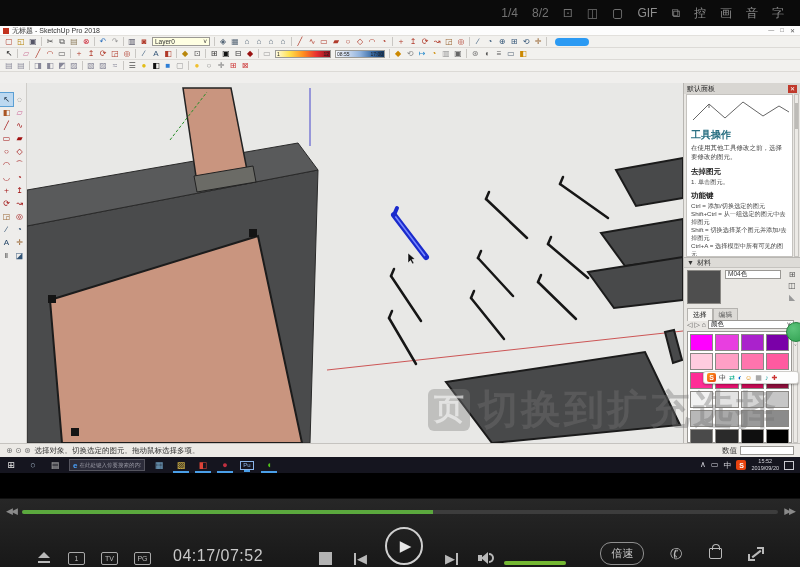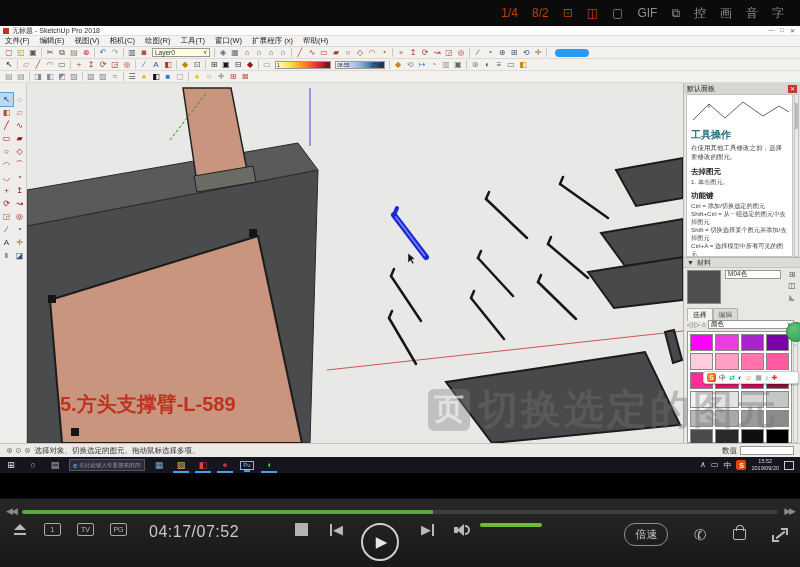--- a/index.html
+++ b/index.html
@@ -2,21 +2,21 @@
 <html><head>
 <meta charset="utf-8">
 <style>
   *{box-sizing:border-box;margin:0;padding:0;font-family:"Liberation Sans","DejaVu Sans",sans-serif}
   html,body{background:#000}
   #stage{position:relative;width:800px;height:567px;background:#000;overflow:hidden}
 
   
   #topbar{position:absolute;top:0;left:0;right:0;height:26px;background:#0b0b0b;display:flex;justify-content:flex-end;align-items:center;gap:14px;padding-right:16px}
   .tbi{font-size:12px;color:#8f8f8f;line-height:1;cursor:default}
-  .tbi.green{color:#c2410c}
+  .tbi.green{color:#737373}
 
   
   #suwin{position:absolute;top:26px;left:0;width:800px;height:431px;background:#f0efed;overflow:hidden}
   #titlebar{height:10px;background:#fdfdfd;display:flex;align-items:center;font-size:7px;color:#333;padding:0 3px;gap:3px;border-bottom:1px solid #e2e0dc}
   .appicon{width:6px;height:6px;background:#c2331f;flex:0 0 auto}
   #winctl{margin-left:auto;display:flex;gap:6px;font-size:6px;color:#555;padding-right:2px}
   #menubar{height:11px;display:flex;align-items:center;gap:10px;padding:0 5px;font-size:7.5px;color:#222;background:#f4f3f1;border-bottom:1px solid #d8d6d2}
   .menu-item{white-space:nowrap}
   .tbrow{height:12px;display:flex;align-items:center;padding:0 3px;background:#f2f1ee;border-bottom:1px solid #dcdad6;overflow:hidden}
   .tb-ic{width:12px;text-align:center;font-size:8px;line-height:1;flex:0 0 auto}
@@ -87,21 +87,21 @@
   .tray-ic{font-size:8px;color:#d5d5dc}
   #sg-tray{width:10px;height:10px;border-radius:2px;background:#e8430f;color:#fff;font-size:7px;font-weight:700;display:flex;align-items:center;justify-content:center}
   #clock{font-size:5.5px;color:#d5d5dc;text-align:center;line-height:1.25}
   #notif{width:10px;height:9px;border:1px solid #c9c9d0}
 
   
   #playerbar{position:absolute;left:0;top:498px;width:800px;height:69px;background:linear-gradient(#272727,#181818);border-top:1px solid #111}
   #seek{position:absolute;top:11px;left:22px;right:22px;height:4px;background:#3d3d3d;border-radius:2px}
   #seek-fill{height:100%;background:#5ba83e;border-radius:2px 0 0 2px}
   .seek-arrow{position:absolute;top:7px;font-size:9px;color:#8a8a8a;letter-spacing:-2px}
-  #controls{position:absolute;top:24px;left:0;right:0;height:42px;display:flex;align-items:flex-start;padding:0 12px;color:#b9b9b9}
+  #controls{position:absolute;top:24px;left:0;right:0;height:42px;display:flex;align-items:flex-end;padding:0 36px;color:#b9b9b9}
   .pc{flex:0 0 auto}
   .eject{width:16px;height:14px;position:relative;margin-right:16px}
   .eject::before{content:"";position:absolute;left:2px;top:1px;border-left:6px solid transparent;border-right:6px solid transparent;border-bottom:6px solid #b9b9b9}
   .eject::after{content:"";position:absolute;left:2px;top:10px;width:12px;height:2px;background:#b9b9b9}
   .fbox{width:17px;height:13px;border:1.5px solid #a9a9a9;border-radius:2px;font-size:7px;color:#b9b9b9;display:flex;align-items:center;justify-content:center;margin-right:16px}
   #time{font-size:16px;color:#c9c9c9;margin:0 0 0 6px;letter-spacing:.5px}
   #stop{width:13px;height:13px;background:#b3b3b3;margin-left:56px}
   .skipbtn{display:flex;align-items:center;margin-left:22px;gap:1px}
   .skipbtn .bar{width:2px;height:12px;background:#b9b9b9}
   .skipbtn .tri{font-size:13px;color:#b9b9b9;line-height:1}
@@ -145,31 +145,20 @@
   <div id="suwin">
     <div id="titlebar">
       <span class="appicon"></span>
       <span>无标题 - SketchUp Pro 2018</span>
       <span id="winctl">
           <span>—</span>
           <span>□</span>
           <span>✕</span>
         </span>
     </div>
-    <div id="menubar">
-        <span class="menu-item">文件(F)</span>
-        <span class="menu-item">编辑(E)</span>
-        <span class="menu-item">视图(V)</span>
-        <span class="menu-item">相机(C)</span>
-        <span class="menu-item">绘图(R)</span>
-        <span class="menu-item">工具(T)</span>
-        <span class="menu-item">窗口(W)</span>
-        <span class="menu-item">扩展程序 (x)</span>
-        <span class="menu-item">帮助(H)</span>
-      </div>
     <div id="tb1" class="tbrow">
         <span class="tb-ic" style="color: rgb(176, 58, 42);">▢</span>
         <span class="tb-ic" style="color: rgb(184, 134, 11);">◱</span>
         <span class="tb-ic" style="color: rgb(85, 85, 102);">▣</span>
         <span class="tb-sep"></span>
         <span class="tb-ic" style="color: rgb(68, 68, 68);">✂</span>
         <span class="tb-ic" style="color: rgb(85, 85, 85);">⧉</span>
         <span class="tb-ic" style="color: rgb(136, 119, 85);">▤</span>
         <span class="tb-ic" style="color: rgb(204, 34, 51);">⊗</span>
         <span class="tb-sep"></span>
@@ -352,21 +341,20 @@
             <line x1="364" y1="193" x2="367" y2="186" stroke="#161616" stroke-width="2.5" stroke-linecap="round"></line>
             <line x1="444" y1="215" x2="477" y2="256" stroke="#161616" stroke-width="2.5" stroke-linecap="round"></line>
             <line x1="444" y1="215" x2="447" y2="208" stroke="#161616" stroke-width="2.5" stroke-linecap="round"></line>
             <line x1="362" y1="235" x2="389" y2="281" stroke="#161616" stroke-width="2.5" stroke-linecap="round"></line>
             <line x1="362" y1="235" x2="365" y2="228" stroke="#161616" stroke-width="2.5" stroke-linecap="round"></line>
             <line x1="367" y1="132" x2="399" y2="174" stroke="#1a2acc" stroke-width="6" stroke-linecap="round"></line>
             <line x1="368" y1="133" x2="398" y2="173" stroke="#7788ff" stroke-width="1.5"></line>
             <line x1="367" y1="132" x2="370" y2="125" stroke="#1a2acc" stroke-width="4" stroke-linecap="round"></line>
             <polygon points="381,170 381,180 383.5,177.5 385.5,181 387,180 385,176.5 388,176" fill="#111" stroke="#fff" stroke-width="0.5"></polygon>
           </svg>
-        <div id="annotation">5.方头支撑臂-L-589</div>
       </div>
 
       <div id="tray">
         <div class="tray-head">
           <span>默认面板</span>
           <span class="th-x">✕</span>
         </div>
         <div id="instructor">
           <svg width="100" height="26">
             <polyline points="2,22 18,6 34,20 52,4 72,18 88,8 98,14" fill="none" stroke="#666" stroke-width="1"></polyline>
@@ -451,21 +439,21 @@
       <span>选择对象。切换选定的图元。拖动鼠标选择多项。</span>
       <span id="measure">
         <span>数值</span>
         <span id="mfield"></span>
       </span>
     </div>
   </div>
 
   <div id="watermark">
     <span id="wm-logo">页</span>
-    <span id="wm-text">切换选定的图元</span>
+    <span id="wm-text">切换到扩充选择</span>
   </div>
 
   <div id="sogou">
     <span id="sogou-logo">S</span>
   <span class="sg-ic" style="color: rgb(51, 51, 51);">中</span>
       <span class="sg-ic" style="color: rgb(0, 170, 136);">⇄</span>
       <span class="sg-ic" style="color: rgb(0, 102, 204);">◐</span>
       <span class="sg-ic" style="color: rgb(221, 136, 0);">☺</span>
       <span class="sg-ic" style="color: rgb(136, 136, 136);">▦</span>
       <span class="sg-ic" style="color: rgb(51, 170, 170);">♪</span>

